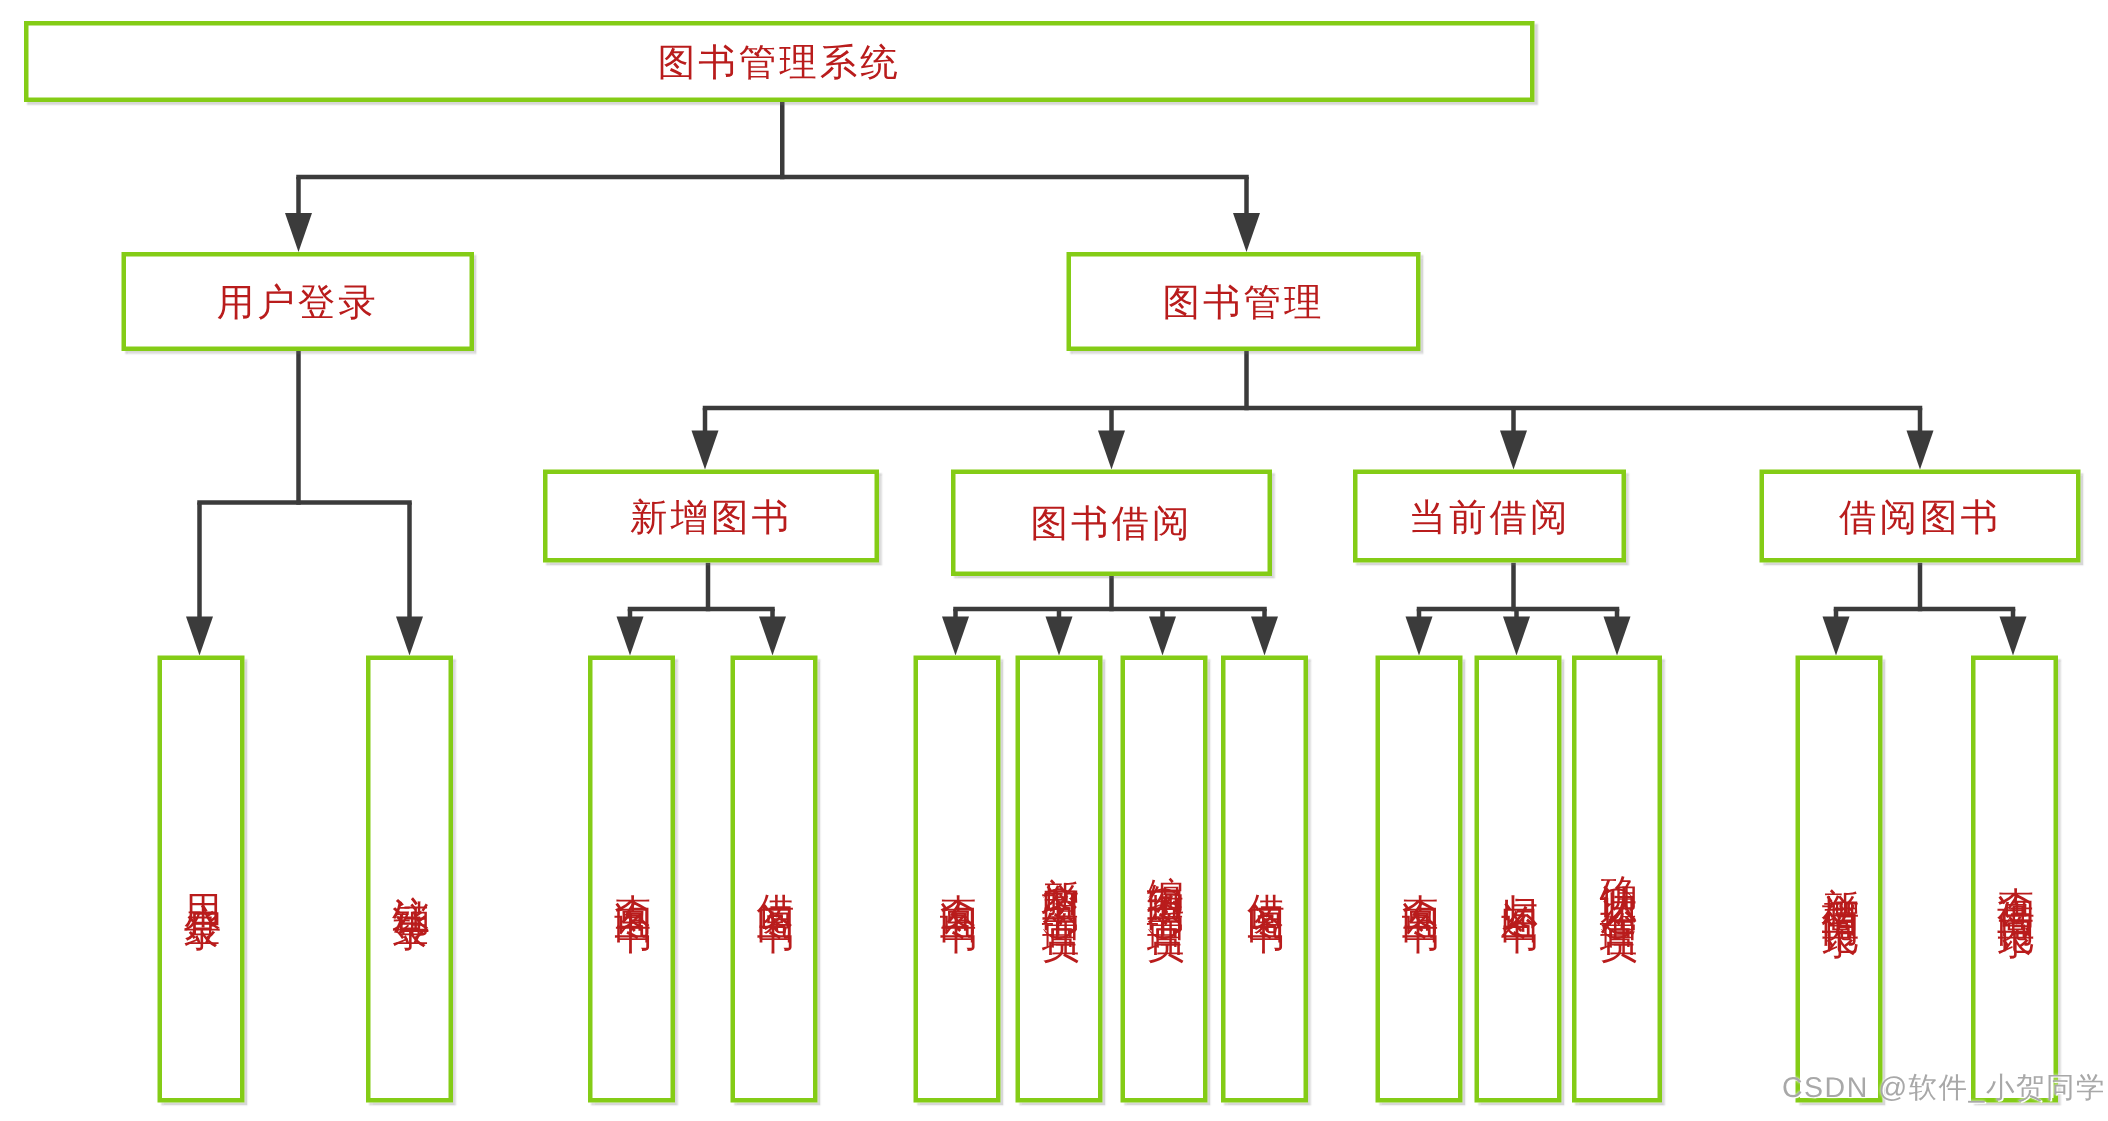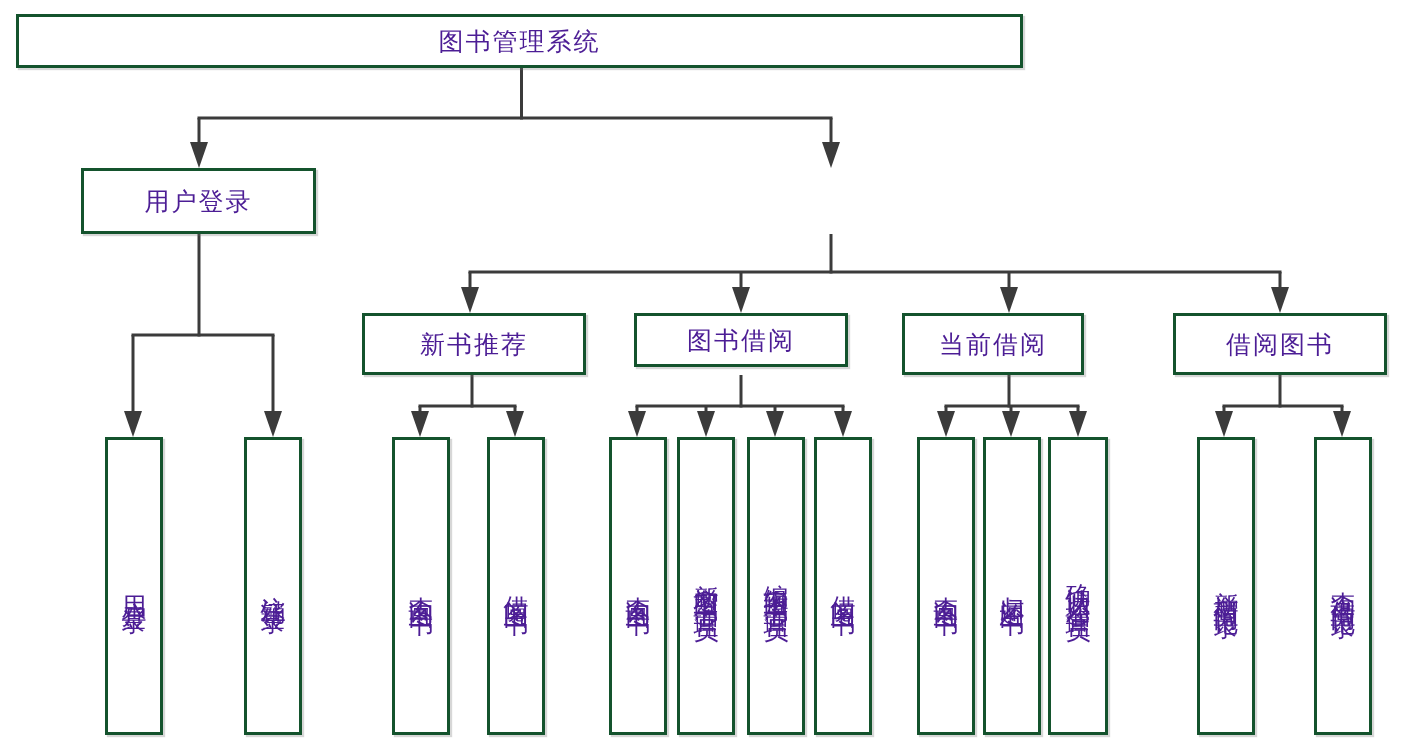--- a/index.html
+++ b/index.html
@@ -7,23 +7,23 @@
     position:relative;
     width:1405px;height:747px;
     background:#ffffff;
     font-family:"Liberation Sans","DejaVu Sans",sans-serif;
     overflow:hidden;
   }
   svg.connectors{position:absolute;left:0;top:0;z-index:1;}
   .node{
     position:absolute;
     box-sizing:border-box;
-    border:3px solid #14532d;
+    border:3px solid #84cc16;
     background:#ffffff;
-    color:#4c1d95;
+    color:#b91c1c;
     display:flex;
     align-items:center;
     justify-content:center;
     z-index:2;
     box-shadow:2px 2px 1px rgba(110,110,110,0.28);
   }
   .node.h{
     font-size:25px;
     letter-spacing:2px;
     white-space:nowrap;
@@ -109,23 +109,24 @@
     <line x1="1222.5" y1="406" x2="1343.5" y2="406"></line>
     <line x1="1224" y1="406" x2="1224" y2="421"></line>
       <polygon points="1215,411 1233,411 1224,437" stroke="none"></polygon>
     <line x1="1342" y1="406" x2="1342" y2="421"></line>
       <polygon points="1333,411 1351,411 1342,437" stroke="none"></polygon>
   </svg>
 
   <div class="node h" style="left:16px;top:14px;width:1007px;height:54px;">图书管理系统</div>
 
   <div class="node h" style="left:81px;top:168px;width:235px;height:66px;">用户登录</div>
+  <div class="node h" style="left:711px;top:168px;width:236px;height:66px;">图书管理</div>
 
-  <div class="node h" style="left:362px;top:313px;width:224px;height:62px;">新书推荐</div>
-  <div class="node h" style="left:634px;top:313px;width:214px;height:54px;">图书借阅</div>
+  <div class="node h" style="left:362px;top:313px;width:224px;height:62px;">新增图书</div>
+  <div class="node h" style="left:634px;top:313px;width:214px;height:71px;">图书借阅</div>
   <div class="node h" style="left:902px;top:313px;width:182px;height:62px;">当前借阅</div>
   <div class="node h" style="left:1173px;top:313px;width:214px;height:62px;">借阅图书</div>
 
   <div class="node v" style="left:105px;top:437px;width:58px;height:298px;">用户登录</div>
   <div class="node v" style="left:244px;top:437px;width:58px;height:298px;">注销登录</div>
 
   <div class="node v" style="left:392px;top:437px;width:58px;height:298px;">查询图书</div>
   <div class="node v" style="left:487px;top:437px;width:58px;height:298px;">借阅图书</div>
 
   <div class="node v" style="left:609px;top:437px;width:58px;height:298px;">查询图书</div>
@@ -133,14 +134,15 @@
   <div class="node v" style="left:747px;top:437px;width:58px;height:298px;">编辑图书（管理员）</div>
   <div class="node v" style="left:814px;top:437px;width:58px;height:298px;">借阅图书</div>
 
   <div class="node v" style="left:917px;top:437px;width:58px;height:298px;">查询图书</div>
   <div class="node v" style="left:983px;top:437px;width:58px;height:298px;">归还图书</div>
   <div class="node v" style="left:1048px;top:437px;width:60px;height:298px;">确认归还（管理员）</div>
 
   <div class="node v" style="left:1197px;top:437px;width:58px;height:298px;">新增借阅记录</div>
   <div class="node v" style="left:1314px;top:437px;width:58px;height:298px;">查询借阅记录</div>
 
+  <div class="watermark">CSDN @软件_小贺同学</div>
 
 </div>
 
 </body></html>

